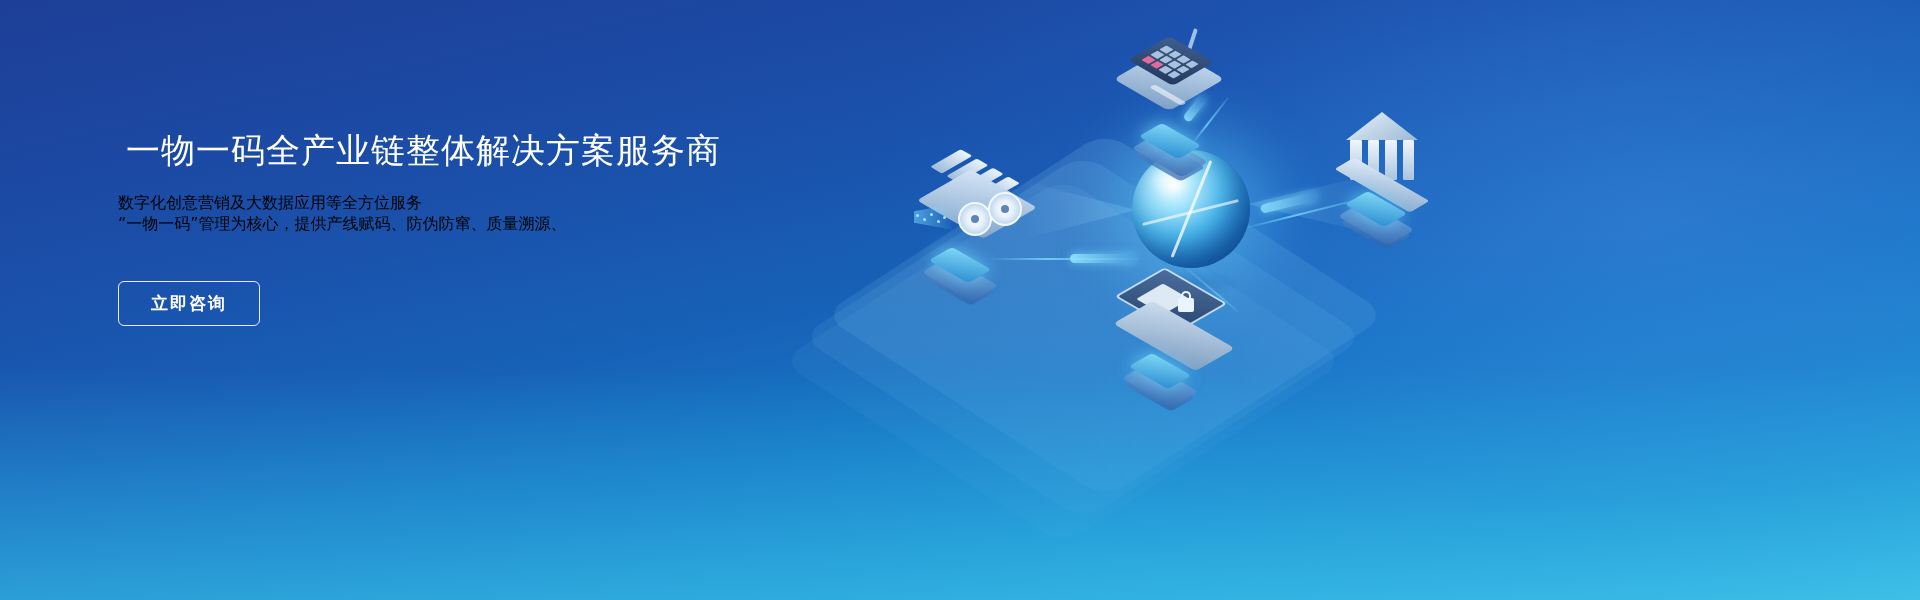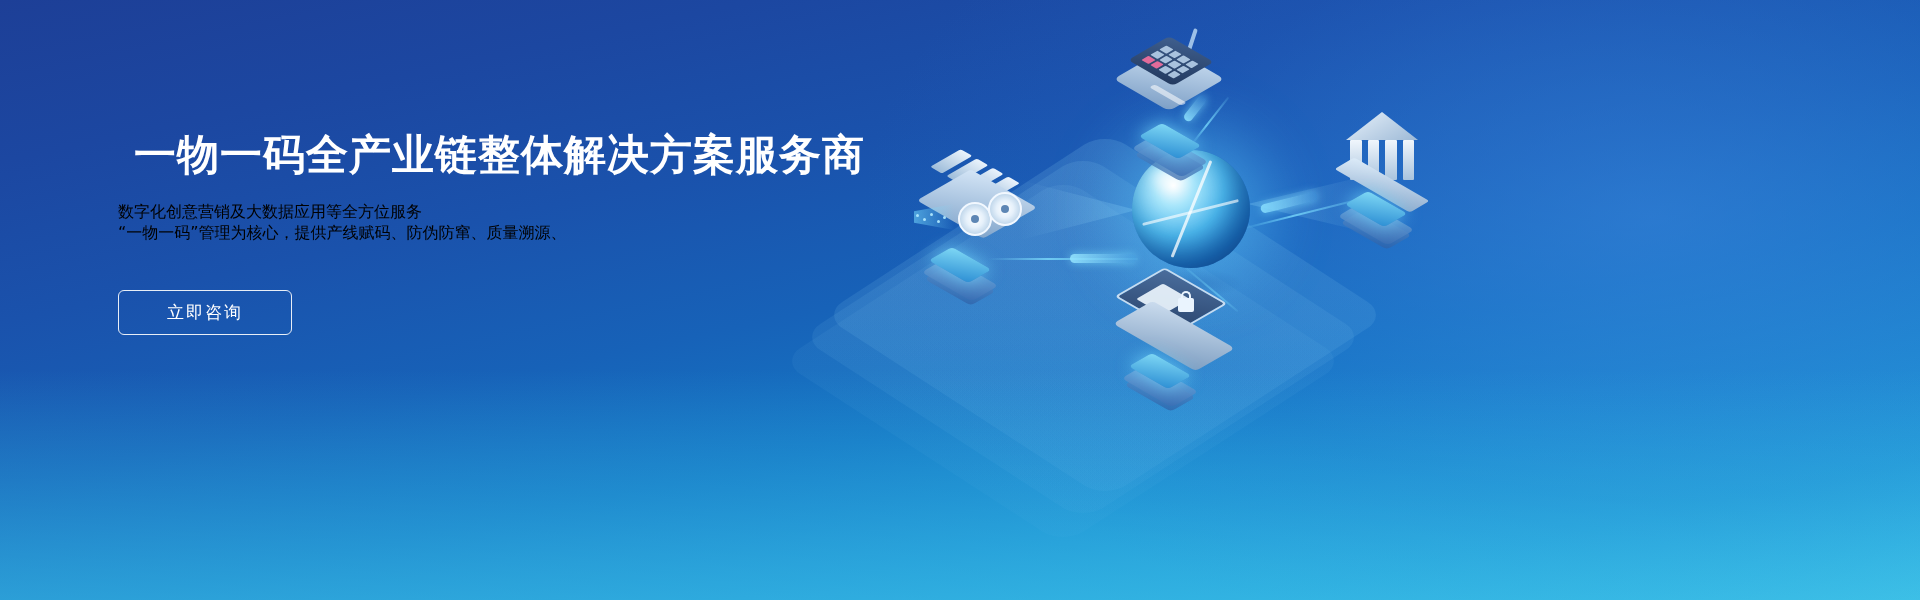--- a/index.html
+++ b/index.html
@@ -23,33 +23,34 @@
         #3cc0e6 100%);
   }
   .banner:before{
     content:"";position:absolute;left:0;right:0;bottom:0;height:230px;
     background:linear-gradient(180deg, rgba(45,170,220,0) 0%, rgba(52,180,226,0.35) 55%, rgba(62,194,232,0.55) 100%);
     pointer-events:none;
   }
   
   .copy{position:absolute;left:118px;top:130px;width:640px;z-index:6;}
   .headline{
-    font-size:42px;font-weight:bold;color:#ffffff;letter-spacing:1px;
-    line-height:1.2;margin:0 0 22px 16px;white-space:nowrap;
+    font-size:34px;font-weight:normal;color:#ffffff;letter-spacing:1px;
+    line-height:1.2;margin:0 0 22px 8px;white-space:nowrap;
   }
   .sub{
     font-size:17px;color:#e8f2fc;line-height:32px;margin:0;
     letter-spacing:0.4px;font-weight:normal;
   }
   .cta{
     margin-top:30px;display:inline-block;
     border:1px solid rgba(255,255,255,0.9);border-radius:6px;
     color:#ffffff;font-size:17px;letter-spacing:2px;
-    padding:13px 48px;background:transparent;cursor:pointer;
+    padding:13px 32px;background:transparent;cursor:pointer;
     line-height:1;
+    font-weight:bold;
   }
 
   
   .art{position:absolute;left:880px;top:0;width:620px;height:600px;z-index:4;}
 
   
   .plate{
     position:absolute;
     background:linear-gradient(135deg, rgba(150,215,245,0.30), rgba(110,190,238,0.14));
     transform:rotate(45deg) skew(-12deg,-12deg);

